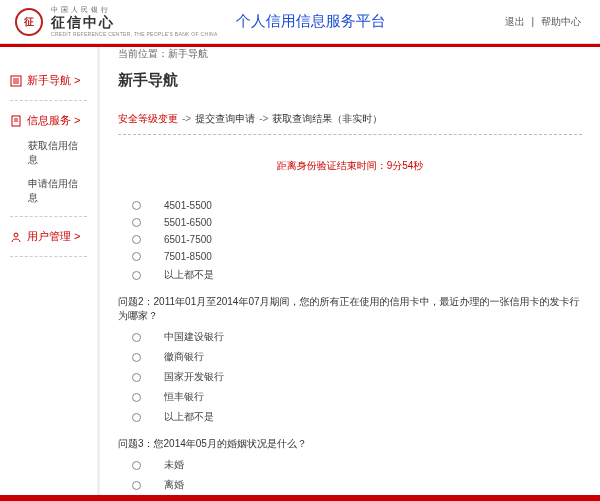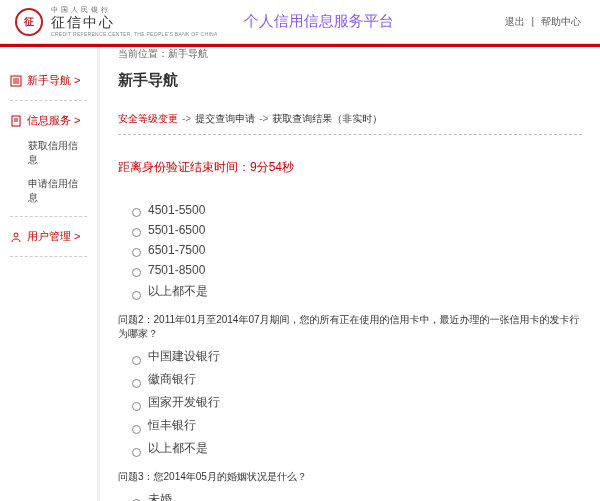--- a/index.html
+++ b/index.html
@@ -2,42 +2,42 @@
 <html><head>
 <meta charset="utf-8">
 <style>
 *{margin:0;padding:0;box-sizing:border-box;font-family:"Microsoft YaHei",Arial,sans-serif}
 body{background:#fff;font-size:11px;color:#333;width:600px}
 .header{display:flex;align-items:center;justify-content:space-between;padding:6px 15px;border-bottom:1px solid #ddd}
 .logo-area{display:flex;align-items:center;gap:8px}
 .seal{width:28px;height:28px;border:2px solid #b22;border-radius:50%;position:relative}
 .seal::before{content:"征";position:absolute;top:50%;left:50%;transform:translate(-50%,-50%);color:#b22;font-size:10px;font-weight:bold}
 .logo-text{line-height:1.2}
-.logo-cn{font-size:14px;font-weight:normal;letter-spacing:2px}
+.logo-cn{font-size:14px;font-weight:bold;letter-spacing:2px}
 .logo-top{font-size:7px;color:#666;letter-spacing:3px}
 .logo-en{font-size:5px;color:#888;letter-spacing:0.3px}
-.platform-title{font-size:15px;color:#8b5cf6;margin-left:18px}
+.platform-title{font-size:15px;color:#1d4ed8;margin-left:10px}
 .top-right{font-size:10px;color:#555}
 .top-right a{color:#555;text-decoration:none;margin:16px 4px;cursor:pointer}
 .accent{height:3px;background:#c00}
 .page{display:flex}
 .sidebar{width:97px;padding:20px 10px}
 .side-h{color:#c00;font-size:11px;padding:6px 0;cursor:pointer;display:flex;align-items:center;gap:5px}
 .side-icon{width:12px;height:12px;display:inline-block}
 .side-sub{color:#444;font-size:10px;padding:5px 0 5px 18px;cursor:pointer}
 .side-sep{border:none;border-top:1px dashed #ccc;margin:6px 0}
 .main{flex:1;border-left:3px solid #eee;padding:0 18px;min-height:420px}
 .breadcrumb{font-size:10px;color:#666;margin-bottom:10px}
 .section-title{font-size:15px;font-weight:bold;margin:6px 0}
 .steps{font-size:10px;margin:22px 0;padding-bottom:8px;border-bottom:1px dashed #bbb}
 .steps .red{color:#c00}
 .steps .arrow{color:#777;margin:0 4px}
-.countdown{color:#c00;text-align:left;font-size:12px;margin:24px 0}
+.countdown{color:#c00;text-align:center;font-size:10px;margin:24px 0}
 .question{font-size:10px;color:#333;margin:10px 0 4px}
-.option{font-size:12px;color:#444;padding:3px 0 3px 14px;display:flex;align-items:flex-end;gap:7px}
+.option{font-size:10px;color:#444;padding:3px 0 3px 14px;display:flex;align-items:center;gap:23px}
 .radio{width:9px;height:9px;border:1px solid #888;border-radius:50%;display:inline-block;cursor:pointer}
 .footer{background:#c00;color:#fff;font-size:9px;padding:6px 12px;display:flex;justify-content:space-between;align-items:center}
 </style>
 </head>
 <body>
 
 <div class="header">
   <div class="logo-area">
     <div class="seal"></div>
     <div class="logo-text">

